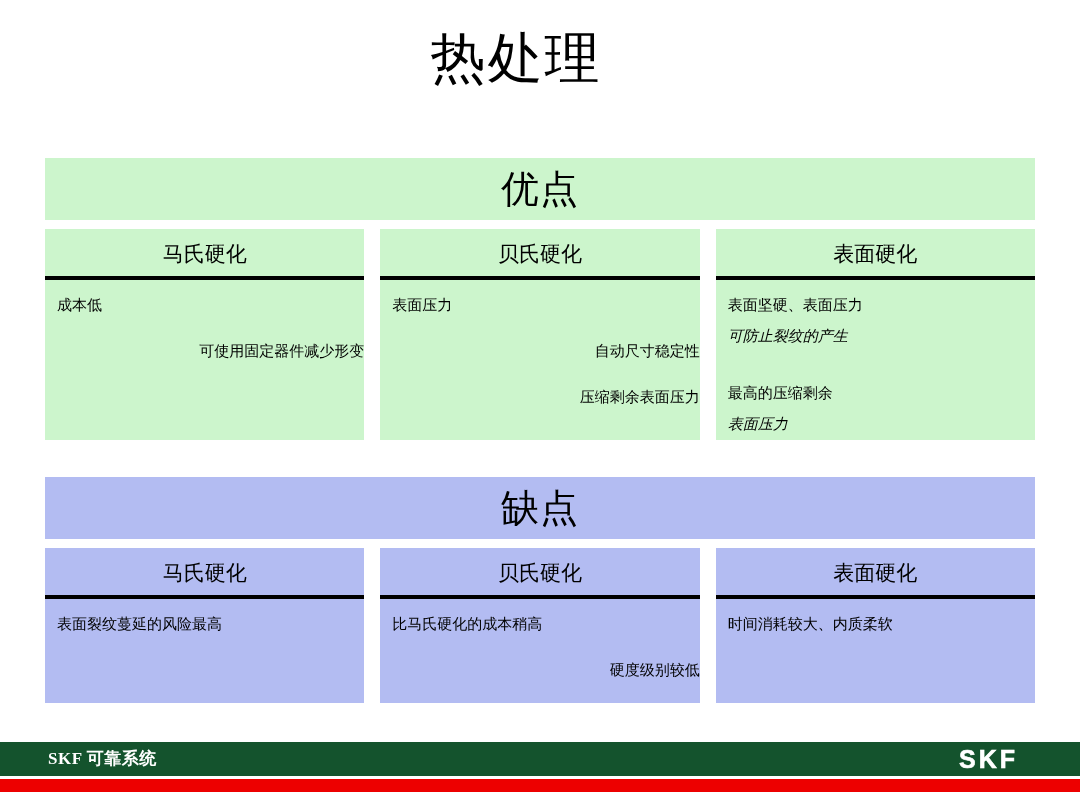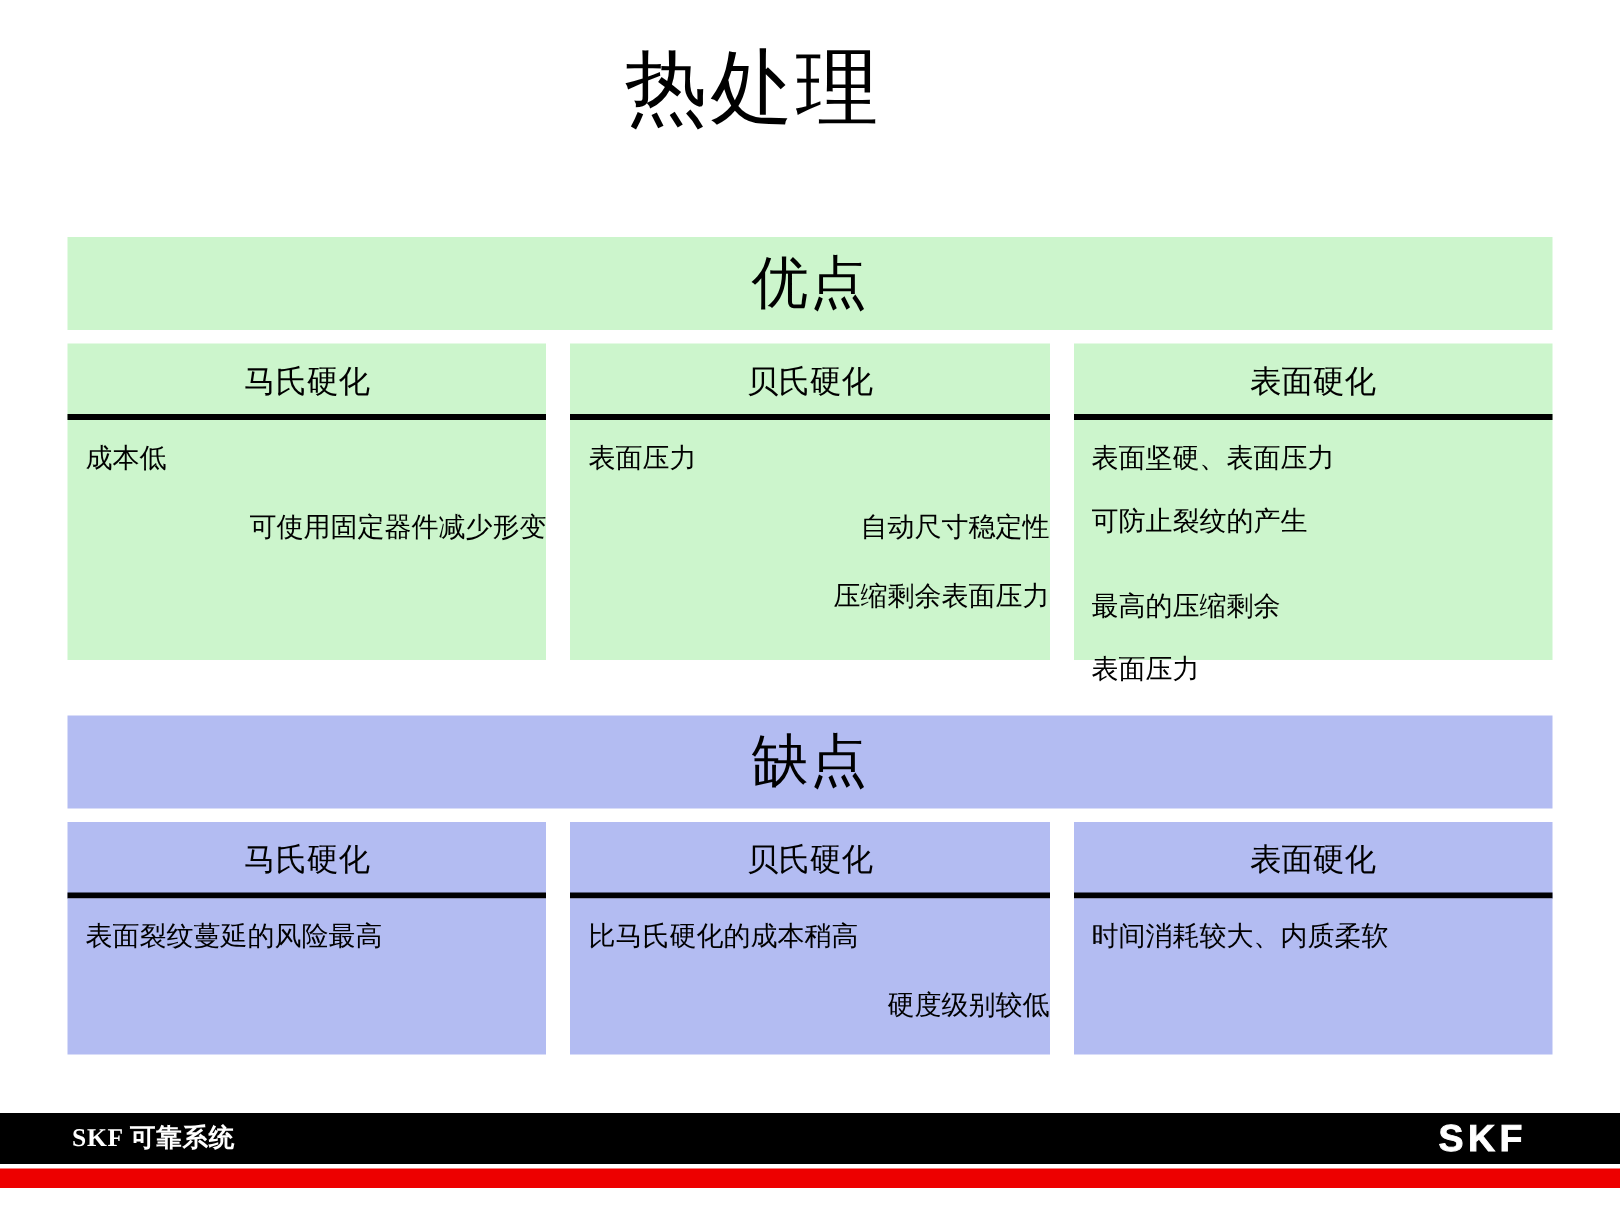--- a/index.html
+++ b/index.html
@@ -21,20 +21,21 @@
     position: absolute;
     left: 0;
     top: 24px;
     width: 1004px;
     text-align: center;
     font-size: 55px;
     line-height: 70px;
     font-weight: 400;
     letter-spacing: 2px;
     color: #000000;
+    padding-left: 14px;
   }
 
   
   .panel {
     position: absolute;
     left: 45px;
     width: 990px;
   }
   .panel-header {
     width: 100%;
@@ -64,30 +65,31 @@
     line-height: 51px;
     height: 51px;
     border-bottom: 4px solid #000000;
     box-sizing: border-box;
   }
   .column-body {
     padding: 12px 0 10px 12px;
     box-sizing: border-box;
   }
   .cell-line {
-    font-size: 18px;
+    font-size: 15px;
     line-height: 27px;
     white-space: nowrap;
   }
   .cell-line.spaced {
     margin-top: 19px;
     text-align: right;
   }
   .cell-line.tight {
-    margin-top: 15px;
+    margin-top: 4px;
+    font-style: italic;
   }
   .cell-line.gap {
     margin-top: 30px;
   }
 
   
   #advantages-panel { top: 158px; }
   #advantages-panel .panel-header,
   #advantages-panel .column-title,
   #advantages-panel .column-body { background: #CCF5CC; }
@@ -103,21 +105,21 @@
   
   .footer {
     position: absolute;
     left: 0;
     top: 742px;
     width: 1080px;
   }
   .footer-bar {
     position: relative;
     height: 34px;
-    background: #000000;
+    background: #14532d;
   }
   .footer-text {
     position: absolute;
     left: 48px;
     top: 0;
     height: 34px;
     line-height: 34px;
     color: #ffffff;
     font-size: 17px;
     font-weight: bold;

